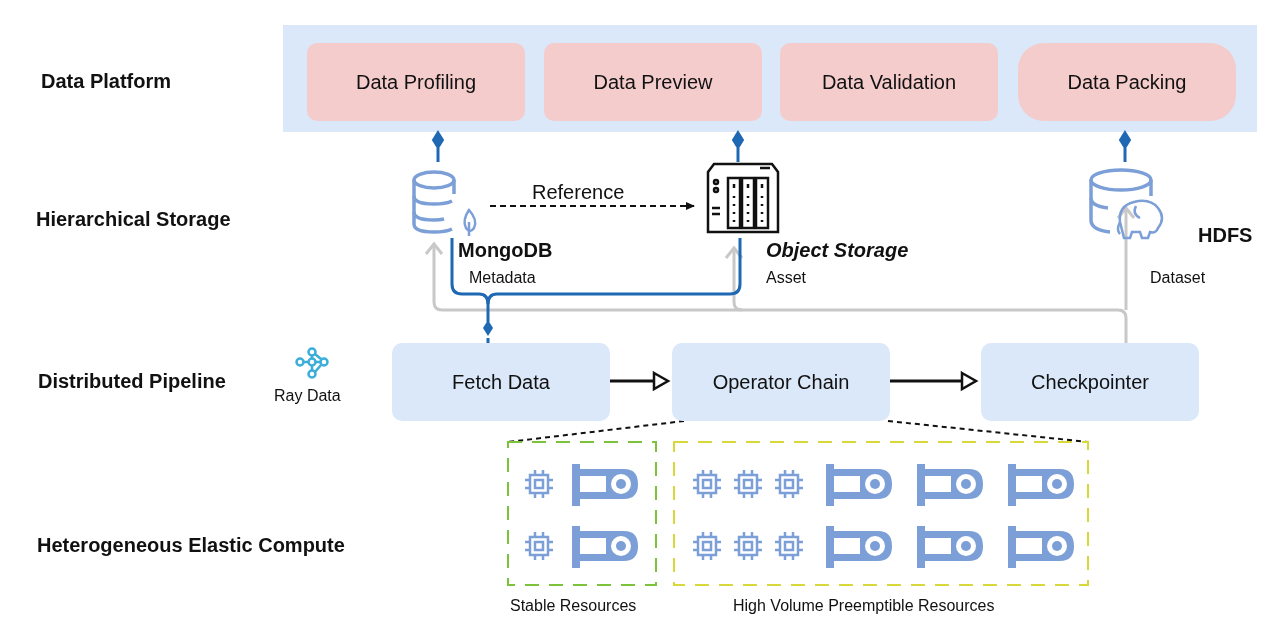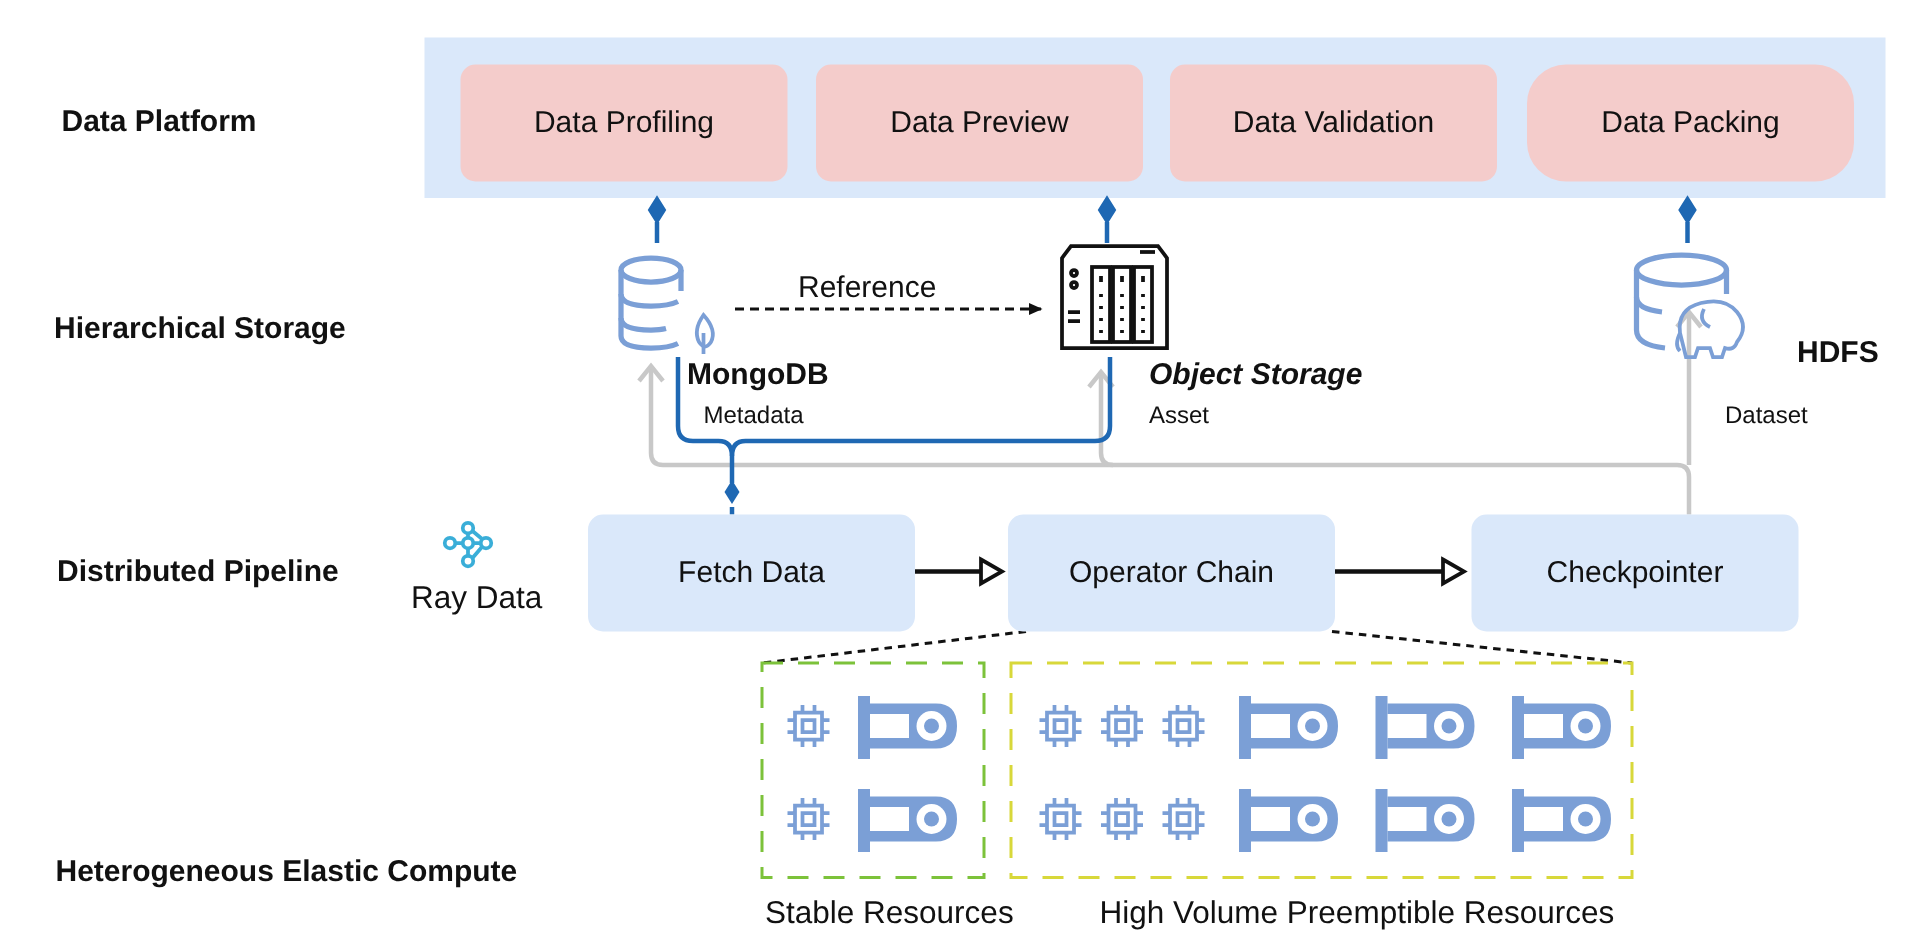--- a/index.html
+++ b/index.html
@@ -3,30 +3,30 @@
 <meta charset="utf-8">
 <style>
   html, body { margin:0; padding:0; background:#ffffff; }
   body { width:1280px; height:630px; position:relative; overflow:hidden; font-family:"Liberation Sans", sans-serif; color:#111; }
   .layer-label { position:absolute; font-weight:bold; font-size:20px; color:#111; white-space:nowrap; }
   .platform-band { position:absolute; left:283px; top:25px; width:974px; height:107px; background:#dae8fa; }
   .pbox { position:absolute; top:43px; width:218px; height:78px; background:#f4cccb; border-radius:10px; display:flex; align-items:center; justify-content:center; font-size:20px; color:#111; }
   .pipe { position:absolute; top:343px; width:218px; height:78px; background:#dae8fa; border-radius:10px; display:flex; align-items:center; justify-content:center; font-size:20px; color:#111; }
   .store-title { position:absolute; font-weight:bold; font-size:20px; color:#111; white-space:nowrap; }
   .store-sub { position:absolute; font-size:16px; color:#111; white-space:nowrap; }
-  .small-label { position:absolute; font-size:21px; color:#111; white-space:nowrap; }
+  .small-label { position:absolute; font-size:16px; color:#111; white-space:nowrap; }
   svg.overlay { position:absolute; left:0; top:0; }
 </style>
 </head>
 <body>
 
 <div class="layer-label" style="left:41px;top:70px;">Data Platform</div>
 <div class="layer-label" style="left:36px;top:208px;">Hierarchical Storage</div>
 <div class="layer-label" style="left:38px;top:370px;">Distributed Pipeline</div>
-<div class="layer-label" style="left:37px;top:534px;margin-top:36px;">Heterogeneous Elastic Compute</div>
+<div class="layer-label" style="left:37px;top:534px;">Heterogeneous Elastic Compute</div>
 
 <div class="platform-band"></div>
 <div class="pbox" style="left:307px;">Data Profiling</div>
 <div class="pbox" style="left:544px;">Data Preview</div>
 <div class="pbox" style="left:780px;">Data Validation</div>
 <div class="pbox" style="left:1018px;border-radius:26px;">Data Packing</div>
 
 <svg class="overlay" width="1280" height="630" viewBox="0 0 1280 630">
   <defs>
     <marker id="arrowBlack" markerWidth="10" markerHeight="10" refX="8" refY="5" orient="auto" markerUnits="userSpaceOnUse">

